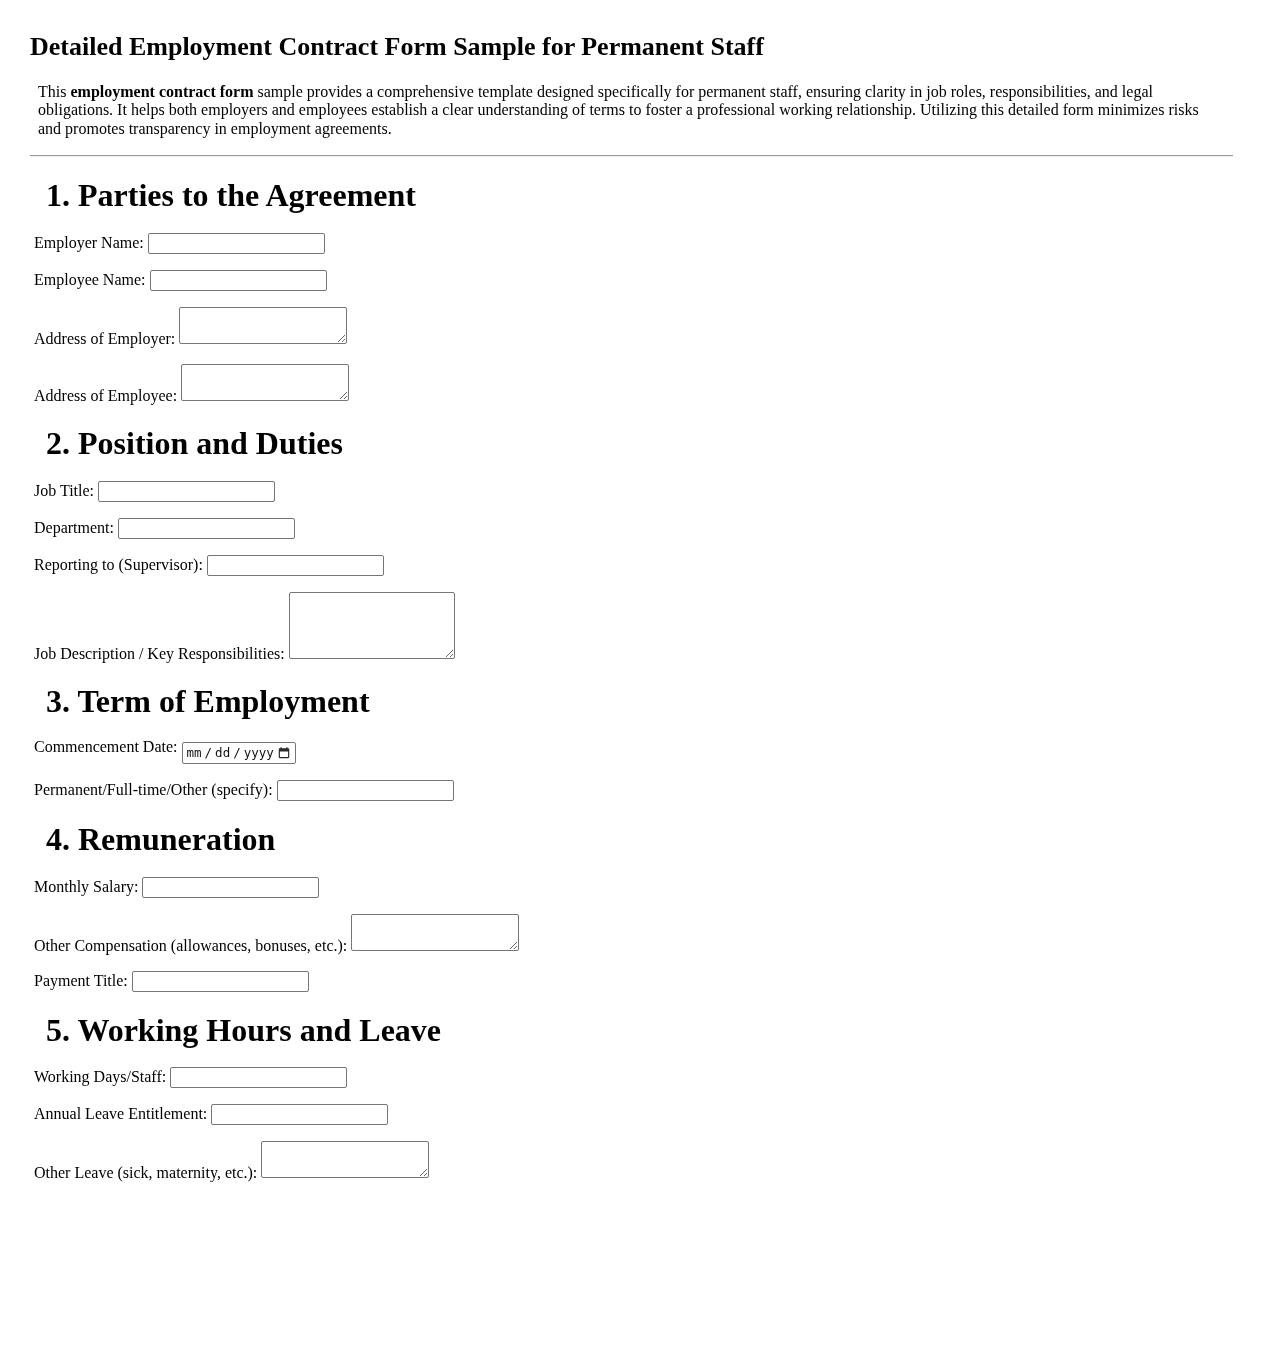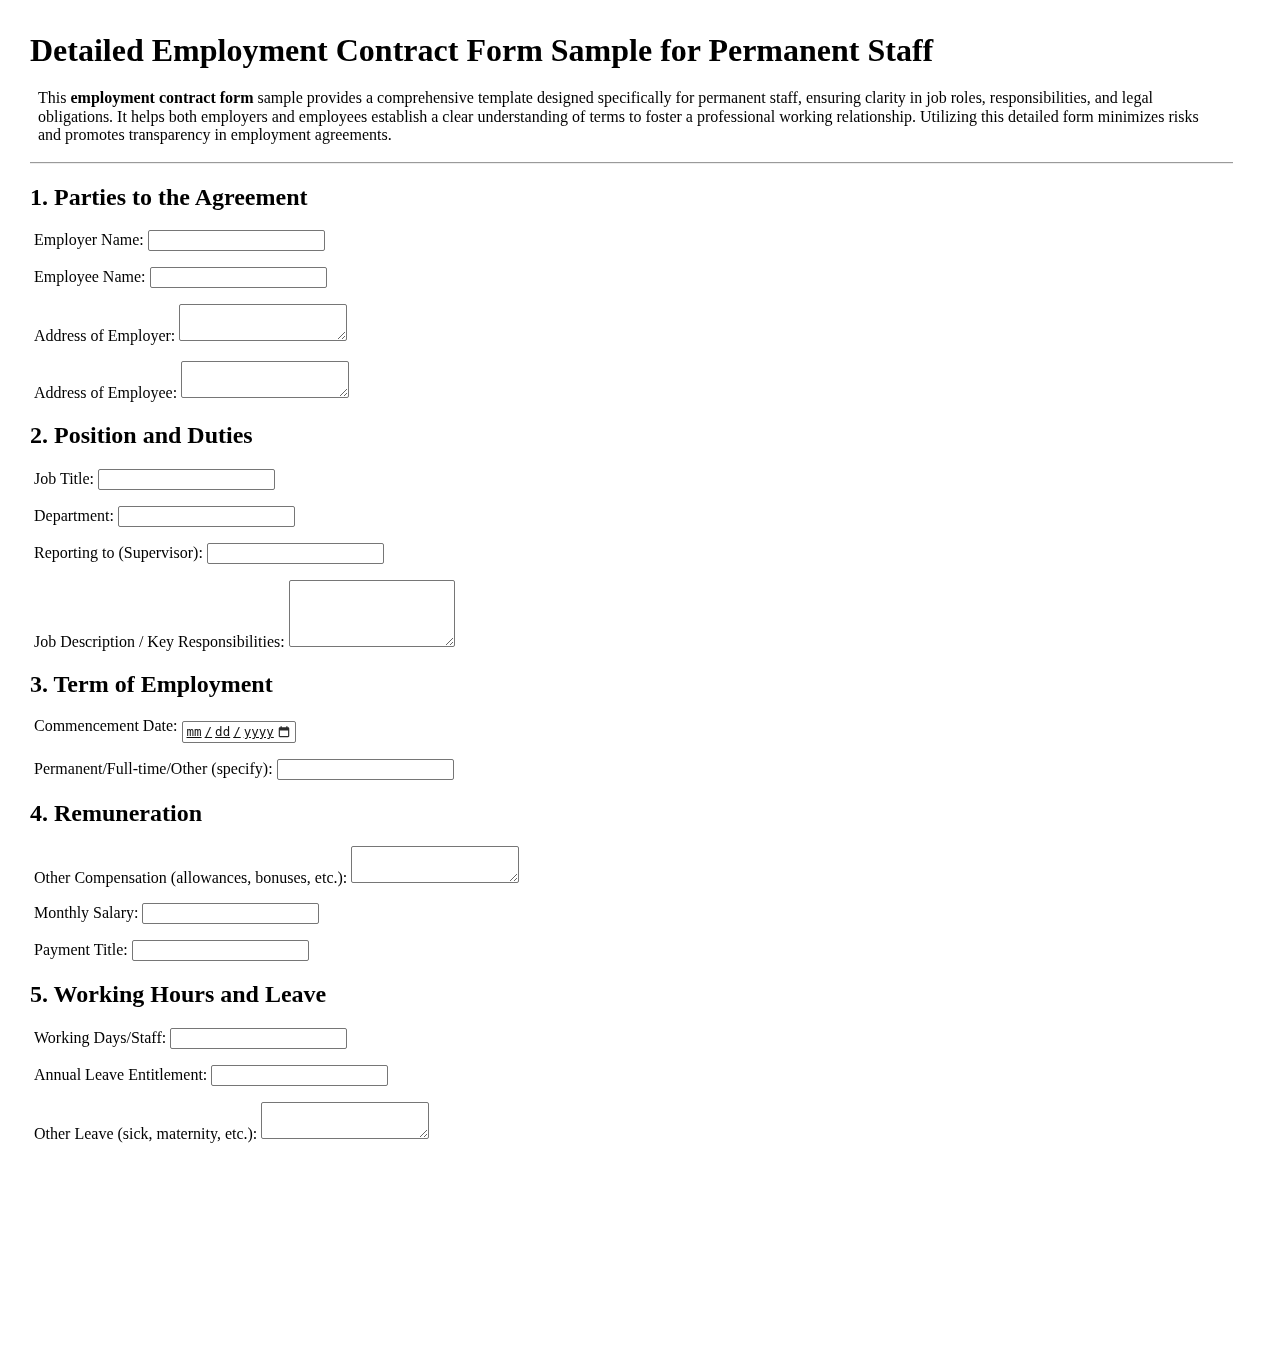--- a/index.html
+++ b/index.html
@@ -5,42 +5,42 @@
   * { box-sizing: content-box; }
   html, body { background: #ffffff; }
   body {
     margin: 10px 30px 60px 30px;
     font-family: "Liberation Serif", serif;
     font-size: 16px;
     color: #000000;
     width: 1203px;
   }
   h1[data-name="page-title"] {
-    font-size: 32px;
+    font-size: 26px;
     font-weight: 700;
     margin: 23px 0 21px 0;
     line-height: 1.1;
   }
   p.intro {
     margin: 16px 8px;
     max-width: 1197px;
     line-height: 1.155;
   }
   p.intro b { font-weight: 700; }
   hr[data-name="divider"] {
     border: 0;
     border-top: 1px solid #9a9a9a;
     border-bottom: 1px solid #ededed;
     margin: 17px 0;
     height: 0;
   }
   h2.section-heading {
-    font-size: 24px;
+    font-size: 32px;
     font-weight: 700;
-    margin: 20px 0 19px 0;
+    margin: 20px 0 19px 16px;
     line-height: 1.15;
   }
   p.field { margin: 16px 4px; }
   input.ti {
     box-sizing: border-box;
     width: 177px;
     height: 21px;
     margin: 0;
     padding: 1px 2px;
     border: 1px solid #767676;
@@ -75,21 +75,20 @@
     border-radius: 2px;
     background: #ffffff;
     vertical-align: -5px;
   }
   .date-box .segs {
     display: inline-flex;
     align-items: flex-end;
     font: 12.5px "DejaVu Sans Mono", monospace;
     color: #111111;
     white-space: nowrap;
-    text-decoration: underline;
   }
   .date-box .sep { margin: 0 3px; }
   .date-box .cal {
     margin-left: auto;
     display: inline-flex;
     align-items: center;
   }
   .date-box .cal svg { display: block; }
 </style>
 <title>Detailed Employment Contract Form Sample for Permanent Staff</title></head>
@@ -124,22 +123,22 @@
             <span data-name="date-segment" class="seg">yyyy</span>
           </span>
           <span data-name="calendar-icon" class="cal">
             <svg width="14" height="14" viewBox="0 0 24 24" fill="#2b2b2b" xmlns="http://www.w3.org/2000/svg">
               <path d="M19 4h-1V2h-2.2v2H8.2V2H6v2H5c-1.1 0-2 .9-2 2v13c0 1.1.9 2 2 2h14c1.1 0 2-.9 2-2V6c0-1.1-.9-2-2-2zm0 15H5V9.3h14V19z"></path>
             </svg>
           </span>
         </span></p>
       <p data-name="form-field" class="field"><label data-name="field-label">Permanent/Full-time/Other (specify):</label> <input data-name="employment-type-input" class="ti" type="text" style=""></p>
       <h2 data-name="section-4-heading" class="section-heading">4. Remuneration</h2>
+      <p data-name="form-field" class="field"><label data-name="field-label">Monthly Salary:</label> <input data-name="monthly-salary-input" class="ti" type="text" style=""></p>
       <p data-name="form-field" class="field"><label data-name="field-label">Other Compensation (allowances, bonuses, etc.):</label> <textarea data-name="other-compensation-textarea" class="ta" rows="2" cols="20" style=""></textarea></p>
-      <p data-name="form-field" class="field"><label data-name="field-label">Monthly Salary:</label> <input data-name="monthly-salary-input" class="ti" type="text" style=""></p>
       <p data-name="form-field" class="field"><label data-name="field-label">Payment Title:</label> <input data-name="payment-method-input" class="ti" type="text" style=""></p>
       <h2 data-name="section-5-heading" class="section-heading">5. Working Hours and Leave</h2>
       <p data-name="form-field" class="field"><label data-name="field-label">Working Days/Staff:</label> <input data-name="working-hours-input" class="ti" type="text" style=""></p>
       <p data-name="form-field" class="field"><label data-name="field-label">Annual Leave Entitlement:</label> <input data-name="annual-leave-input" class="ti" type="text" style=""></p>
       <p data-name="form-field" class="field"><label data-name="field-label">Other Leave (sick, maternity, etc.):</label> <textarea data-name="other-leave-textarea" class="ta" rows="2" cols="20" style=""></textarea></p>
     </form>
 
 </div>
 
 </body></html>

